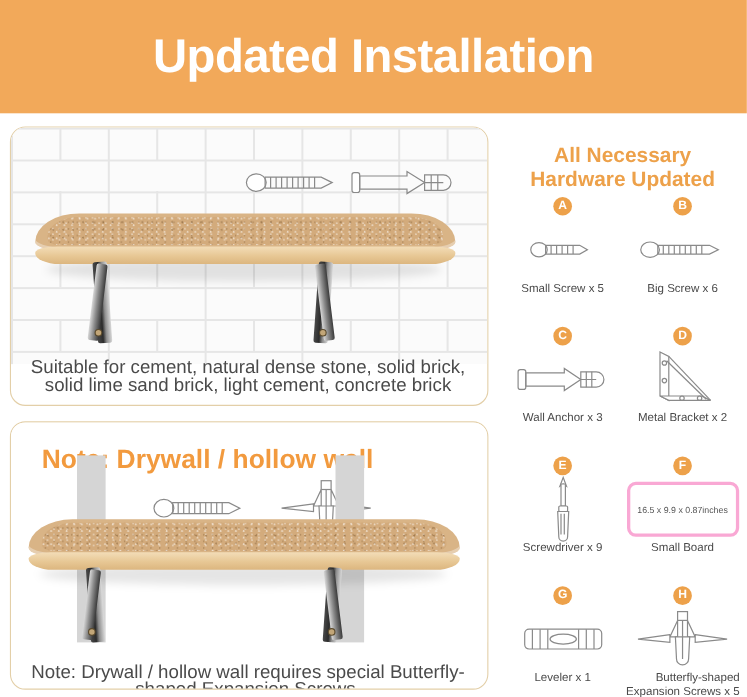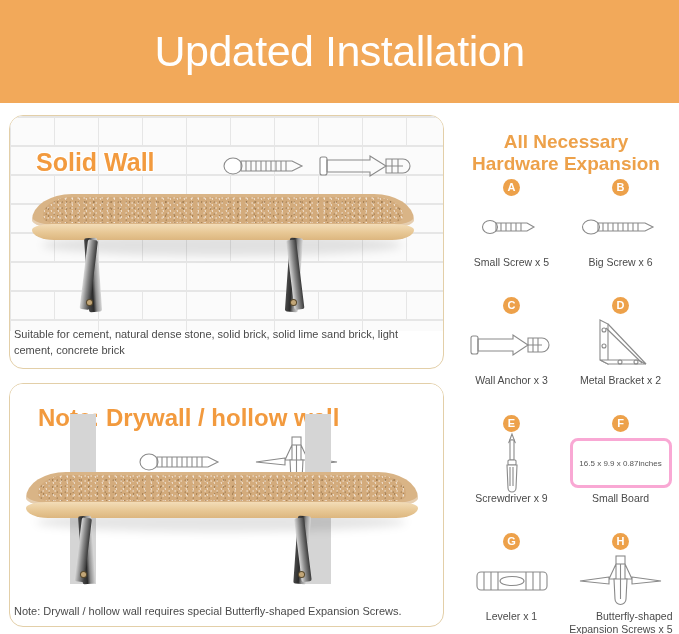--- a/index.html
+++ b/index.html
@@ -22,21 +22,21 @@
     width: 679px;
     height: 103px;
     background: #f2a95a;
     display: flex;
     align-items: center;
     justify-content: center;
   }
   .banner-title {
     color: #ffffff;
     font-size: 43px;
-    font-weight: normal;
+    font-weight: bold;
     letter-spacing: -0.5px;
     line-height: 1;
     white-space: nowrap;
   }
 
   
   .left-col {
     position: absolute;
     left: 9px;
     top: 115px;
@@ -96,24 +96,24 @@
     white-space: nowrap;
     text-shadow:
       -1px -1px 0 #fff,  1px -1px 0 #fff,
       -1px  1px 0 #fff,  1px  1px 0 #fff;
   }
   .heading-solid { left: 26px; top: 32px; }
   .heading-dry   { left: 28px; top: 20px; font-size: 24px; }
 
   .panel-caption {
     position: absolute;
-    left: 4px;
+    left: 16px;
     width: 399px;
-    text-align: left;
-    font-size: 11px;
+    text-align: center;
+    font-size: 17px;
     line-height: 16px;
     color: #4a4a4a;
   }
 
   
   .panel-art-row {
     position: absolute;
     display: flex;
     align-items: center;
   }
@@ -261,21 +261,20 @@
 
 <div class="banner">
   <div class="banner-title">Updated Installation</div>
 </div>
 
 <div class="left-col">
 
   <div class="panel panel-solid">
     <div class="brickwall"></div>
 
-    <div class="panel-heading heading-solid">Solid Wall</div>
 
     <div class="panel-art-row" style="left:212px; top:36px;">
       <svg width="86" height="26" viewBox="0 0 86 26">
         <ellipse cx="11" cy="13" rx="9" ry="8" class="stroke-fillw"></ellipse>
         <path class="stroke" d="M19 8 H70 l10 5 -10 5 H19 Z"></path>
         <path class="stroke" d="M24 8 v10 M29 8 v10 M34 8 v10 M39 8 v10 M44 8 v10 M49 8 v10 M54 8 v10 M59 8 v10 M64 8 v10"></path>
       </svg>
       <svg width="100" height="28" viewBox="0 0 100 28" style="margin-left:10px;">
         <rect x="2" y="5" width="7" height="18" rx="2" class="stroke-fillw"></rect>
         <path class="stroke" d="M9 8 H52 l0 -4 16 10 -16 10 0 -4 H9 Z"></path>
@@ -343,21 +342,21 @@
       <div class="bracket-screw" style="left:273px; top:100px;"></div>
     </div>
 
     <div class="panel-caption" style="top:203px;margin-top:16px;">Note: Drywall / hollow wall requires special Butterfly-shaped Expansion Screws.</div>
   </div>
 </div>
 
 <div class="right-col">
   <div class="hw-title">
     <div>All Necessary</div>
-    <div>Hardware Expansion</div>
+    <div>Hardware Updated</div>
   </div>
 
   <div class="hw-grid">
 
     <div class="hw-item">
       <div class="hw-badge">A</div>
       <div class="hw-art">
         <svg width="62" height="20" viewBox="0 0 62 20">
           <ellipse cx="9" cy="10" rx="7.5" ry="6.5" class="stroke-fillw"></ellipse>
           <path class="stroke" d="M15 6 H46 l7 4 -7 4 H15 Z"></path>

